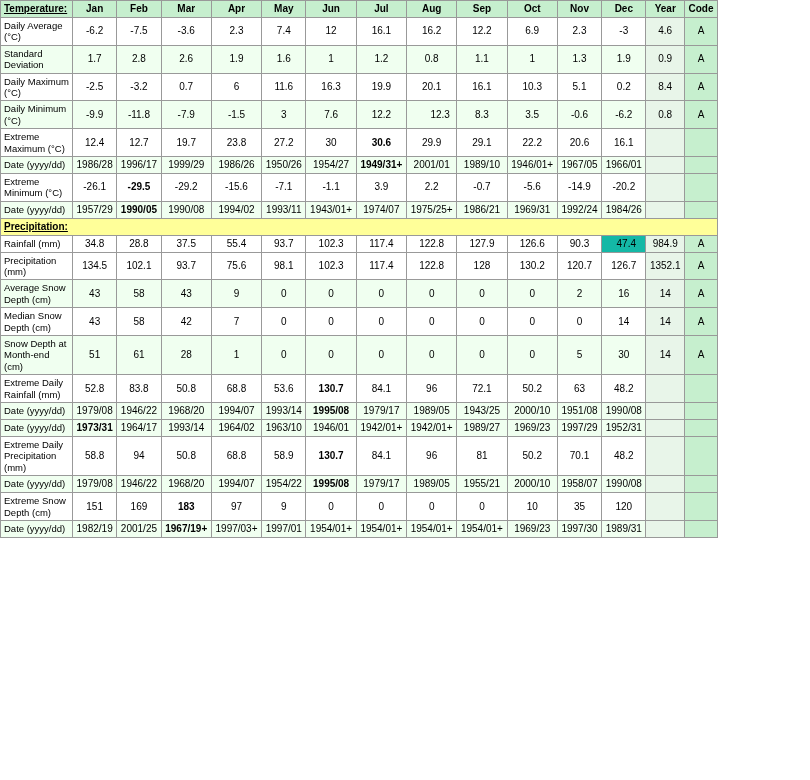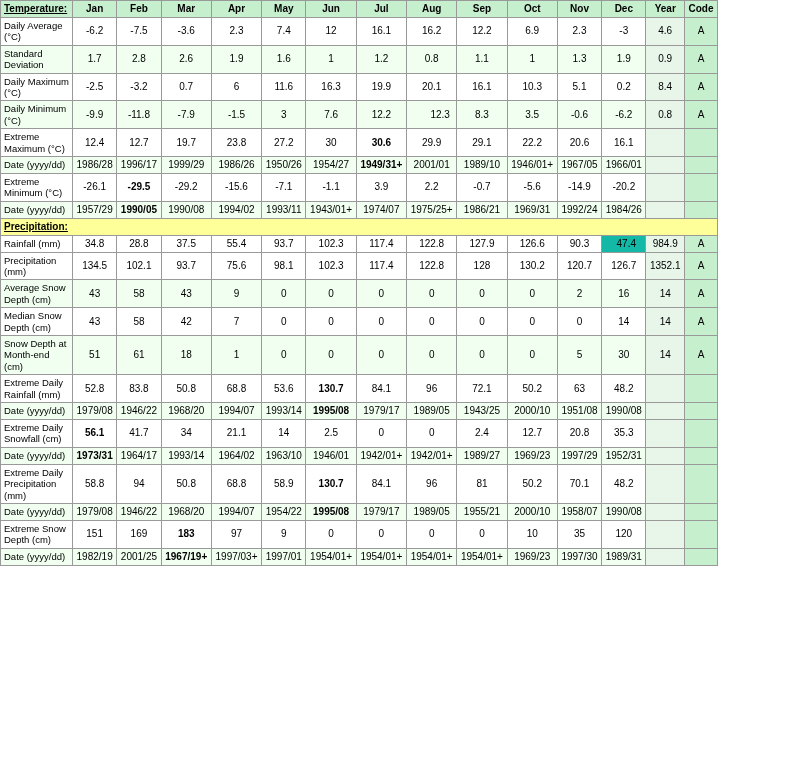--- a/index.html
+++ b/index.html
@@ -270,21 +270,21 @@
         <td style="background: rgb(255, 255, 255);">0</td>
         <td style="background: rgb(255, 255, 255);">0</td>
         <td style="background: rgb(255, 255, 255);">14</td>
         <td style="background: rgb(232, 245, 233);">14</td>
         <td class="code-col" style="background: rgb(198, 239, 206);">A</td>
       </tr>
       <tr>
         <td class="row-label" style="background: rgb(240, 255, 240);">Snow Depth at Month-end (cm)</td>
         <td style="background: rgb(240, 255, 240);">51</td>
         <td style="background: rgb(240, 255, 240);">61</td>
-        <td style="background: rgb(240, 255, 240);">18</td>
+        <td style="background: rgb(240, 255, 240);">28</td>
         <td style="background: rgb(240, 255, 240);">1</td>
         <td style="background: rgb(240, 255, 240);">0</td>
         <td style="background: rgb(240, 255, 240);">0</td>
         <td style="background: rgb(240, 255, 240);">0</td>
         <td style="background: rgb(240, 255, 240);">0</td>
         <td style="background: rgb(240, 255, 240);">0</td>
         <td style="background: rgb(240, 255, 240);">0</td>
         <td style="background: rgb(240, 255, 240);">5</td>
         <td style="background: rgb(240, 255, 240);">30</td>
         <td style="background: rgb(232, 245, 233);">14</td>
@@ -318,37 +318,20 @@
         <td style="background: rgb(240, 255, 240);">1979/17</td>
         <td style="background: rgb(240, 255, 240);">1989/05</td>
         <td style="background: rgb(240, 255, 240);">1943/25</td>
         <td style="background: rgb(240, 255, 240);">2000/10</td>
         <td style="background: rgb(240, 255, 240);">1951/08</td>
         <td style="background: rgb(240, 255, 240);">1990/08</td>
         <td style="background: rgb(232, 245, 233);"></td>
         <td class="code-col" style="background: rgb(198, 239, 206);"></td>
       </tr>
       <tr>
-        <td class="row-label" style="background: rgb(255, 255, 255);">Extreme Daily Snowfall (cm)</td>
-        <td style="background: rgb(255, 255, 255); font-weight: bold;">56.1</td>
-        <td style="background: rgb(255, 255, 255);">41.7</td>
-        <td style="background: rgb(255, 255, 255);">34</td>
-        <td style="background: rgb(255, 255, 255);">21.1</td>
-        <td style="background: rgb(255, 255, 255);">14</td>
-        <td style="background: rgb(255, 255, 255);">2.5</td>
-        <td style="background: rgb(255, 255, 255);">0</td>
-        <td style="background: rgb(255, 255, 255);">0</td>
-        <td style="background: rgb(255, 255, 255);">2.4</td>
-        <td style="background: rgb(255, 255, 255);">12.7</td>
-        <td style="background: rgb(255, 255, 255);">20.8</td>
-        <td style="background: rgb(255, 255, 255);">35.3</td>
-        <td style="background: rgb(232, 245, 233);"></td>
-        <td class="code-col" style="background: rgb(198, 239, 206);"></td>
-      </tr>
-      <tr>
         <td class="row-label" style="background: rgb(240, 255, 240);">Date (yyyy/dd)</td>
         <td style="background: rgb(240, 255, 240); font-weight: bold;">1973/31</td>
         <td style="background: rgb(240, 255, 240);">1964/17</td>
         <td style="background: rgb(240, 255, 240);">1993/14</td>
         <td style="background: rgb(240, 255, 240);">1964/02</td>
         <td style="background: rgb(240, 255, 240);">1963/10</td>
         <td style="background: rgb(240, 255, 240);">1946/01</td>
         <td style="background: rgb(240, 255, 240);">1942/01+</td>
         <td style="background: rgb(240, 255, 240);">1942/01+</td>
         <td style="background: rgb(240, 255, 240);">1989/27</td>

